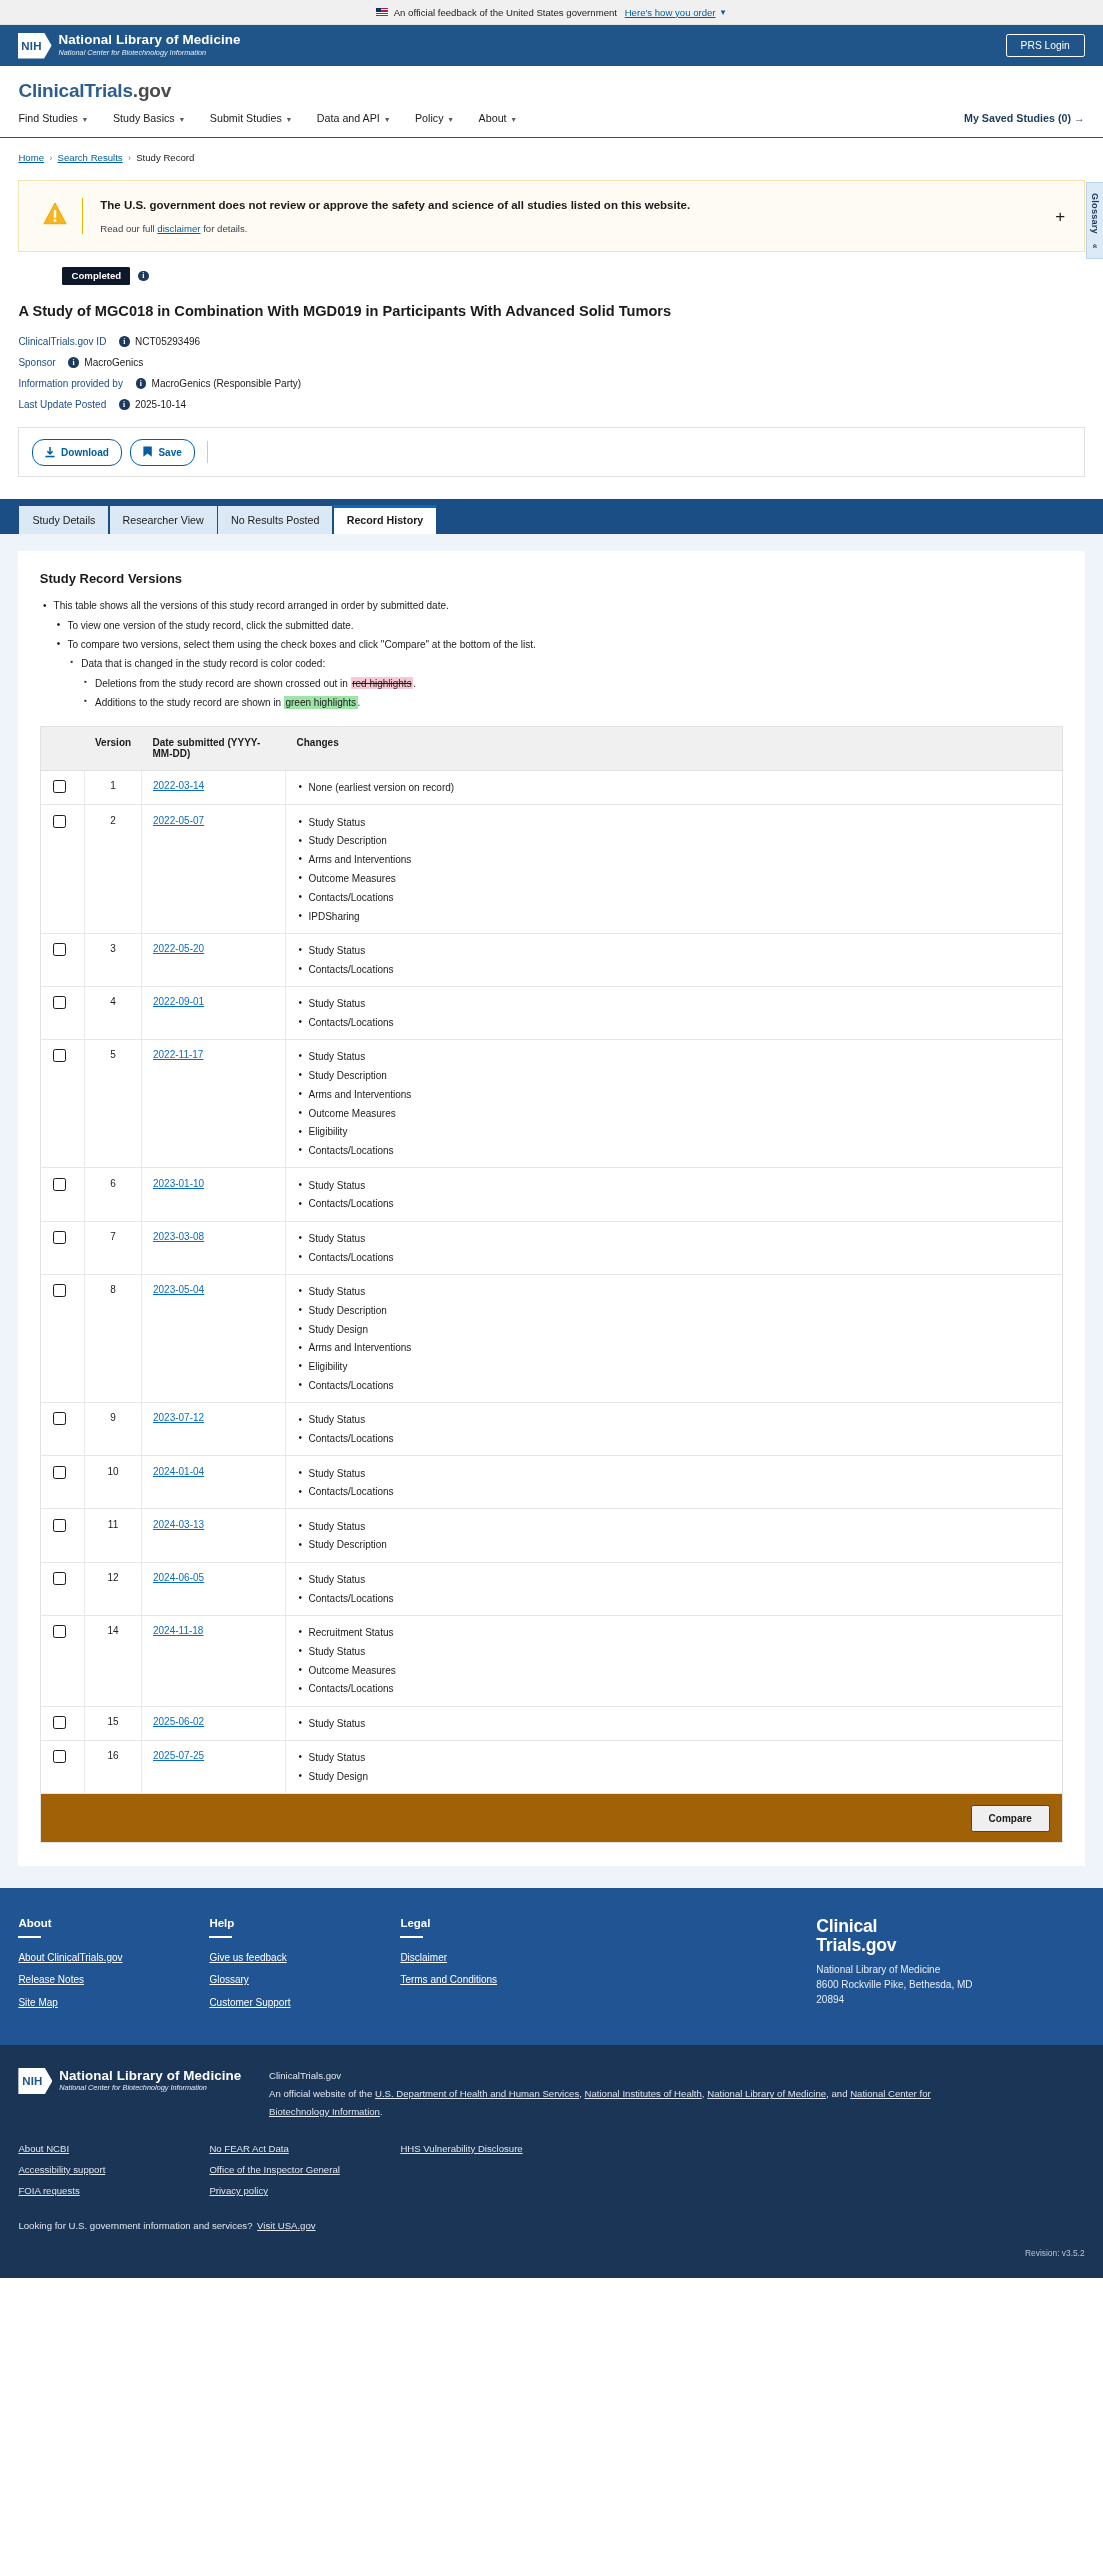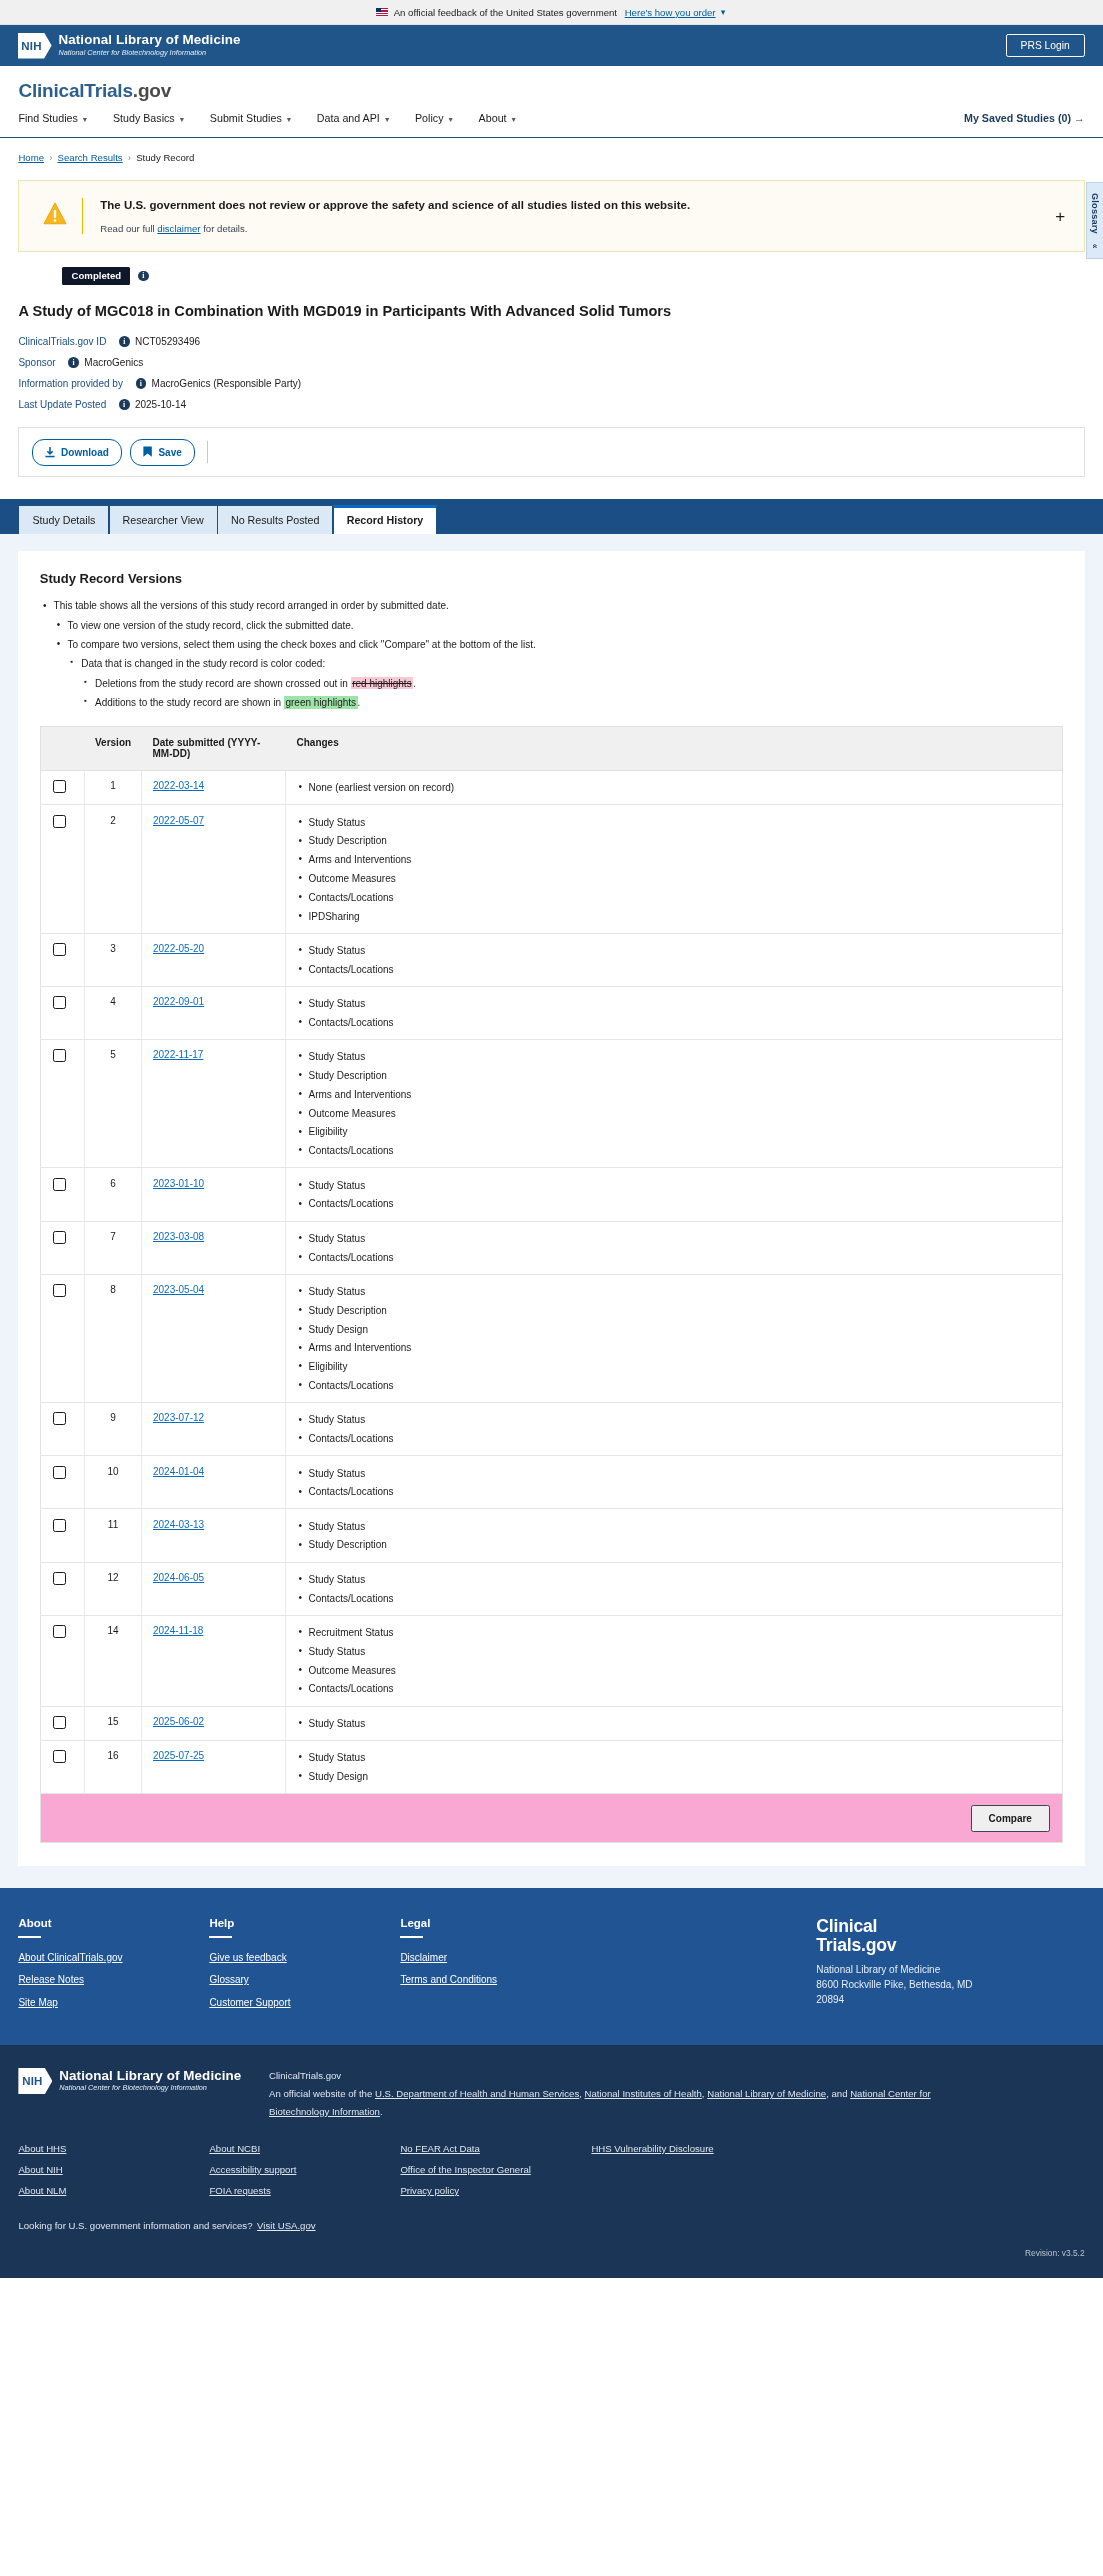--- a/index.html
+++ b/index.html
@@ -249,21 +249,21 @@
   .vcheck {
     width:13px; height:13px; border:1.5px solid #1b1b1b; border-radius:2.3px;
     background:#fff; display:inline-block; cursor:pointer; vertical-align:middle;
   }
   .date-link { color:#0b6cc4; text-decoration:underline; cursor:pointer; }
   .chg-list { list-style:none; }
   .chg-list li { position:relative; padding-left:11.5px; margin-bottom: 3.8px; line-height:1.5; }
   .chg-list li:last-child { margin-bottom:0; }
   .chg-list li::before { content:"•"; position:absolute; left:1.5px; top:-0.8px; }
   .table-footer {
-    border:0.8px solid #dfe1e2; border-top:none; background:#f9a8d4;
+    border:0.8px solid #dfe1e2; border-top:none; background:#a16207;
     padding: 10.7px 12.3px; display:flex; justify-content:flex-end;
   }
   .compare-btn {
     background:#efefef; border:1.1px solid #3d4551; color:#1b1b1b;
     font-size:10px; font-weight:bold; padding: 6.9px 17px; border-radius:2.3px; cursor:pointer;
     font-family:"Liberation Sans", sans-serif;
   }
 
   
   .footer-top { background:#205493; padding: 29px 18.4px 26px 18.4px; display:flex; }
@@ -670,25 +670,20 @@
     </div>
   </div>
   <div class="fm-text">
     <span class="fm-title">ClinicalTrials.gov</span>
     <span>An official website of the </span><a>U.S. Department of Health and Human Services</a>, <a>National Institutes of Health</a>, <a>National Library of Medicine</a>, <span>and </span><a>National Center for Biotechnology Information</a>.
   </div>
 </div>
 
 <div class="footer-links">
   <div class="flcol">
-    <a>About HHS</a>
-    <a>About NIH</a>
-    <a>About NLM</a>
-  </div>
-  <div class="flcol">
     <a>About NCBI</a>
     <a>Accessibility support</a>
     <a>FOIA requests</a>
   </div>
   <div class="flcol">
     <a>No FEAR Act Data</a>
     <a>Office of the Inspector General</a>
     <a>Privacy policy</a>
   </div>
   <div class="flcol">

